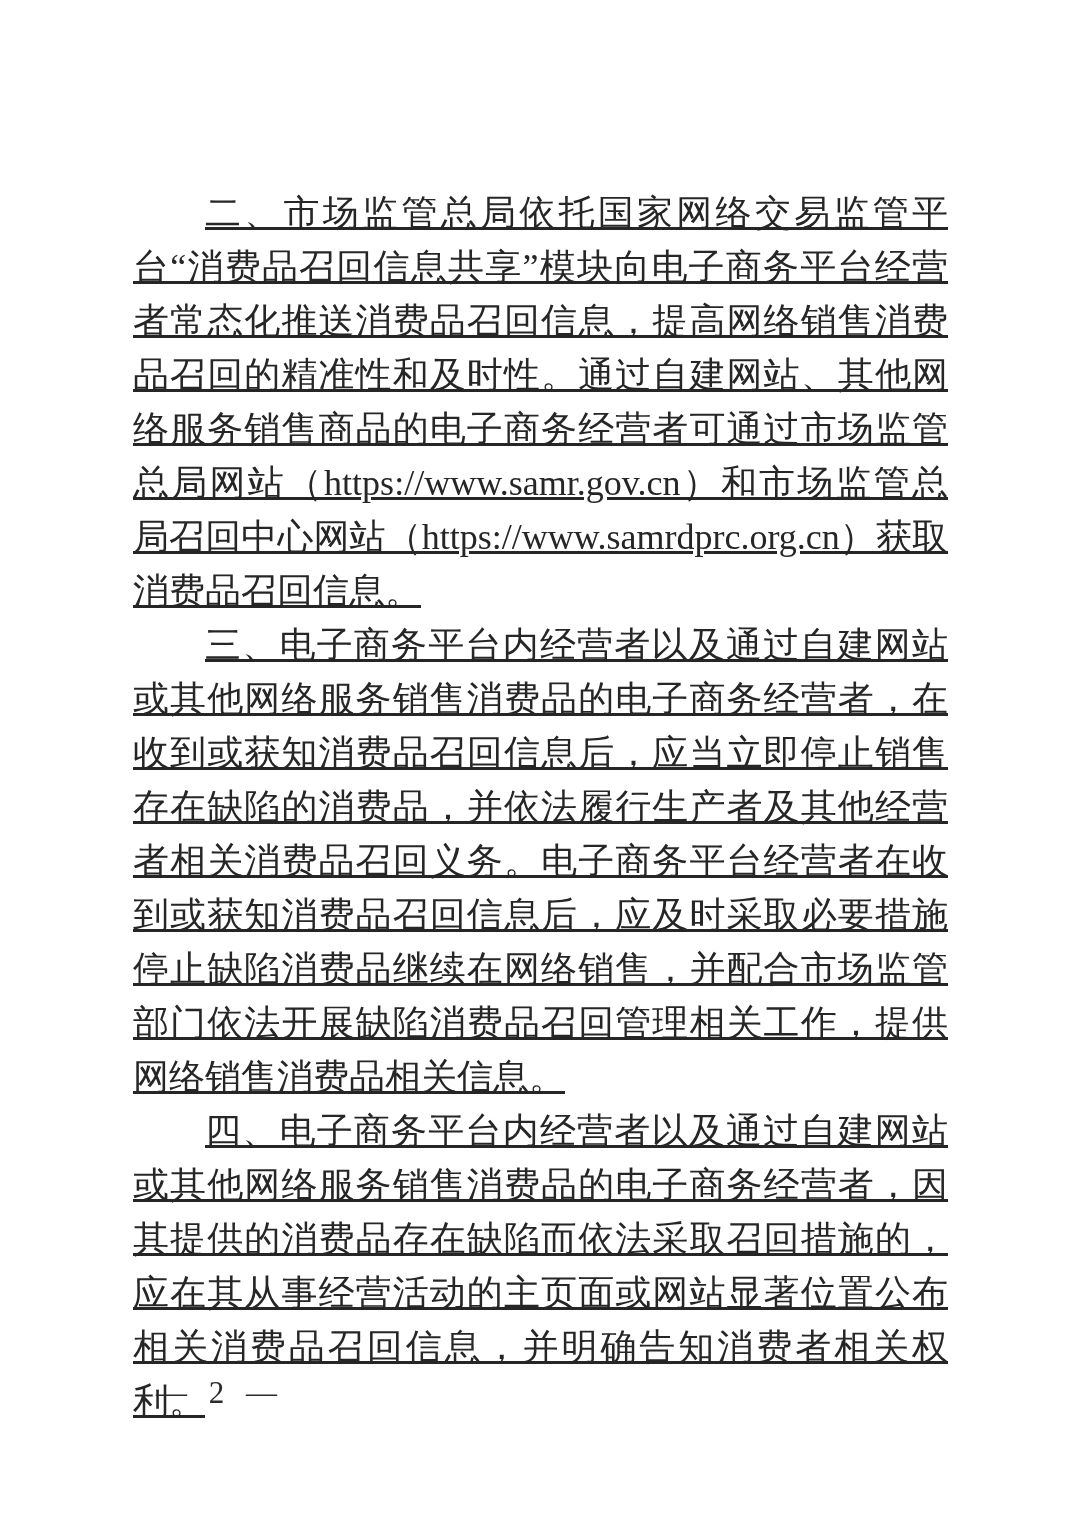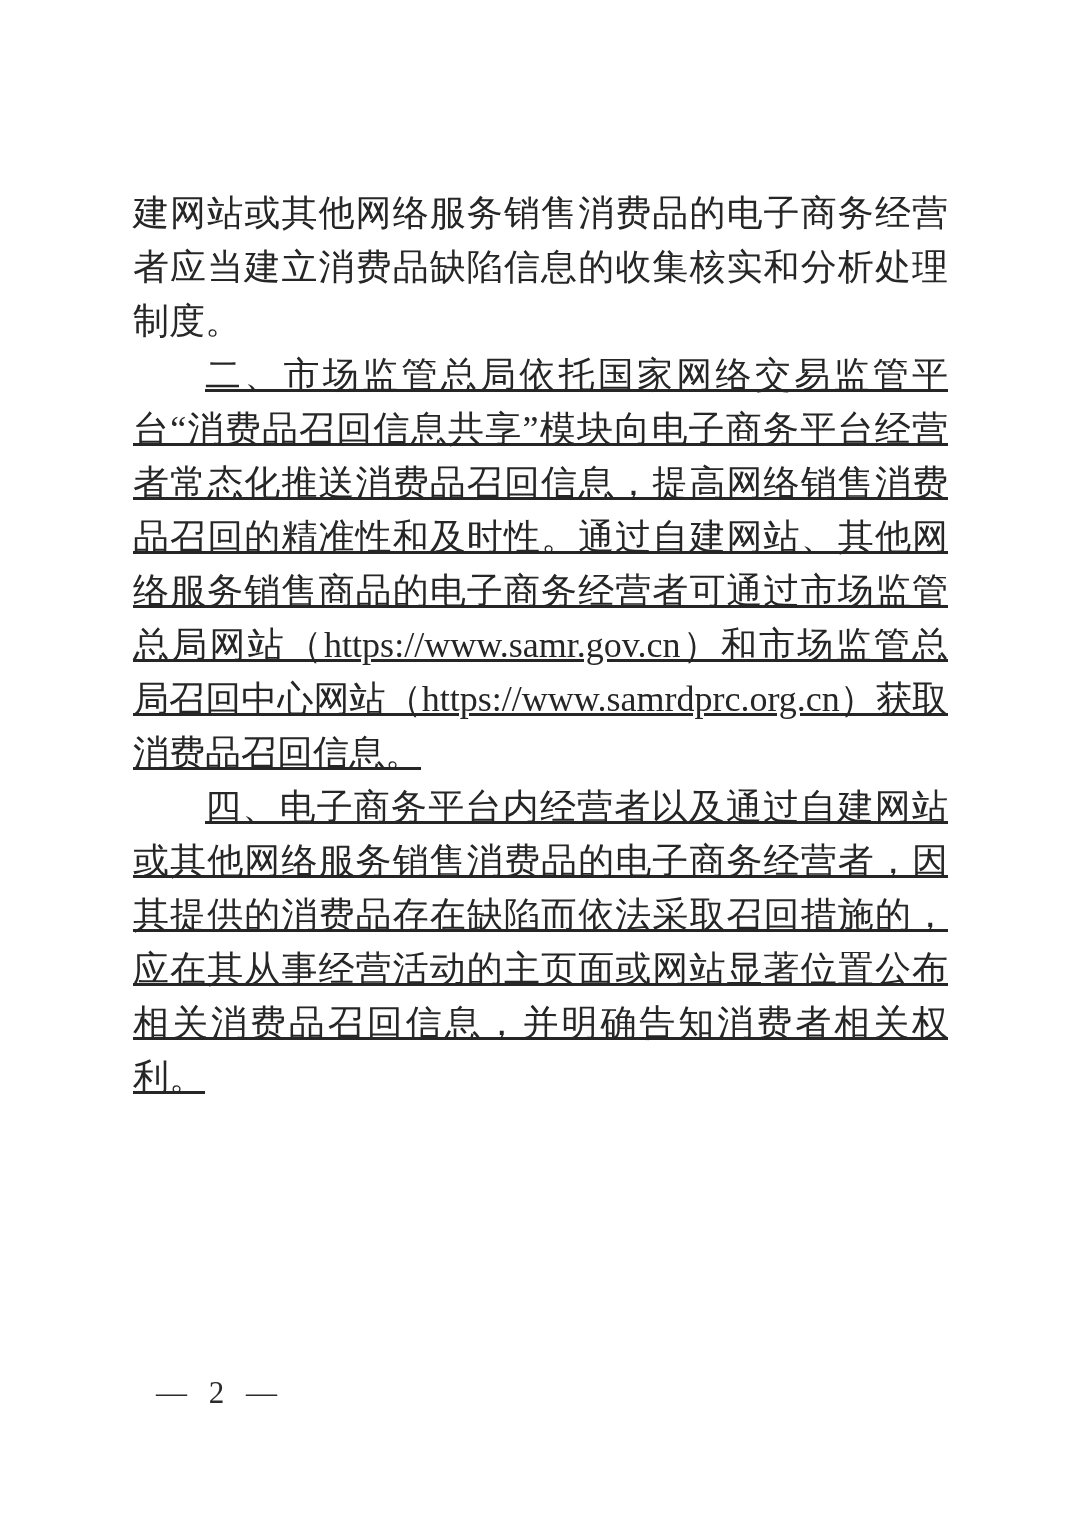--- a/index.html
+++ b/index.html
@@ -43,19 +43,19 @@
     color: #2b2b2b;
     letter-spacing: 7px;
     white-space: nowrap;
   }
 </style>
 </head>
 <body>
 
 <div class="page">
   <div class="content">
-    <p>建网站或其他网络服务销售消费品的电子商务经营者应当建立消费品缺陷信息的收集核实和分析处理制度。</p>
     <p class="indent">二、市场监管总局依托国家网络交易监管平台“消费品召回信息共享”模块向电子商务平台经营者常态化推送消费品召回信息，提高网络销售消费品召回的精准性和及时性。通过自建网站、其他网络服务销售商品的电子商务经营者可通过市场监管总局网站（https://www.samr.gov.cn）和市场监管总局召回中心网站（https://www.samrdprc.org.cn）获取消费品召回信息。</p>
+    <p class="indent">三、电子商务平台内经营者以及通过自建网站或其他网络服务销售消费品的电子商务经营者，在收到或获知消费品召回信息后，应当立即停止销售存在缺陷的消费品，并依法履行生产者及其他经营者相关消费品召回义务。电子商务平台经营者在收到或获知消费品召回信息后，应及时采取必要措施停止缺陷消费品继续在网络销售，并配合市场监管部门依法开展缺陷消费品召回管理相关工作，提供网络销售消费品相关信息。</p>
     <p class="indent">四、电子商务平台内经营者以及通过自建网站或其他网络服务销售消费品的电子商务经营者，因其提供的消费品存在缺陷而依法采取召回措施的，应在其从事经营活动的主页面或网站显著位置公布相关消费品召回信息，并明确告知消费者相关权利。</p>
 
   </div>
   <div class="page-number">— 2 —</div>
 </div>
 
 </body></html>

